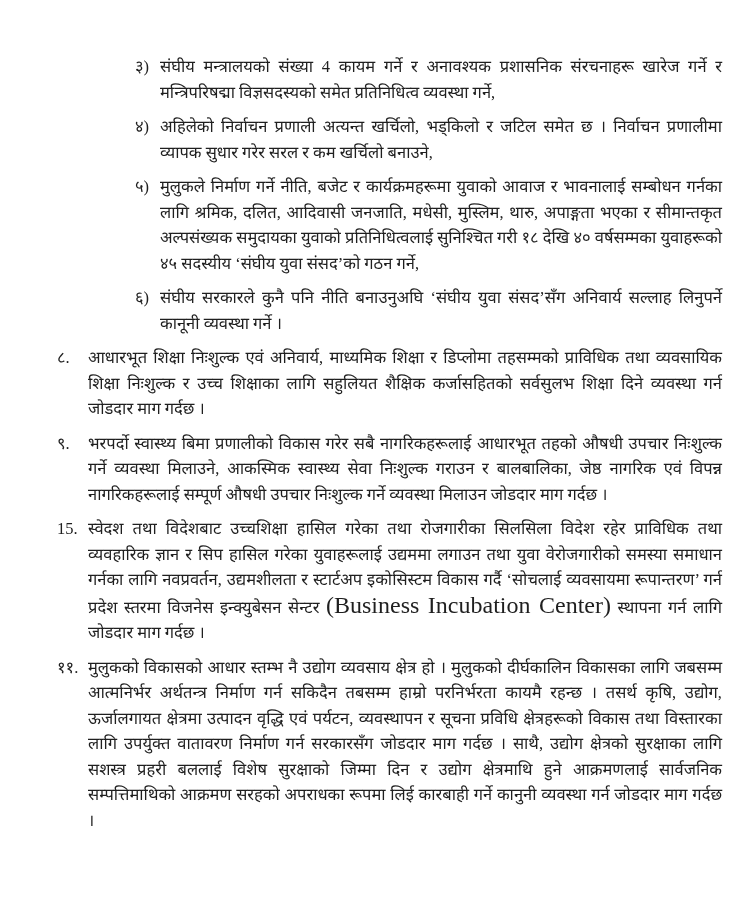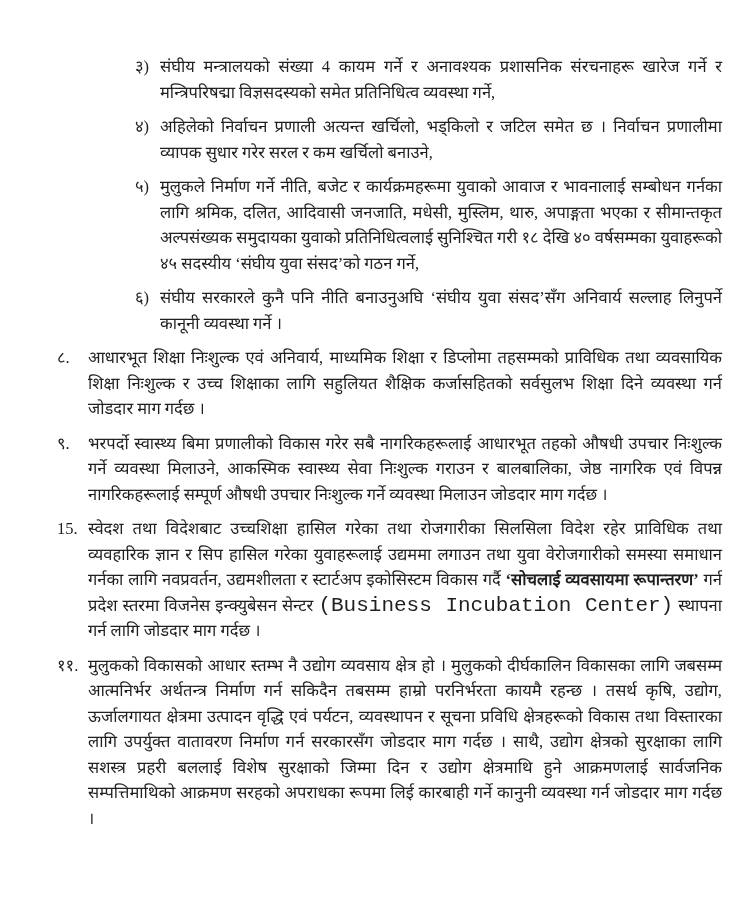--- a/index.html
+++ b/index.html
@@ -34,24 +34,24 @@
     flex: 0 0 25px;
     white-space: nowrap;
   }
   .list.main .item .num { flex: 0 0 31px; }
   .item .txt {
     flex: 1 1 auto;
     text-align: justify;
     text-justify: inter-word;
   }
   .seg { }
-  .seg-bold { font-weight: 700; }
+  .seg-bold { font-weight: 400; }
   .seg-latin {
-    font-family: Liberation Mono, monospace;
-    font-size: 21px;
+    font-family: Liberation Serif, serif;
+    font-size: 24px;
     line-height: 25.5px;
   }
 </style>
 </head>
 <body>
 
 <div class="page">
   <section class="list sub">
       <div class="item">
         <span class="num">३)</span>

